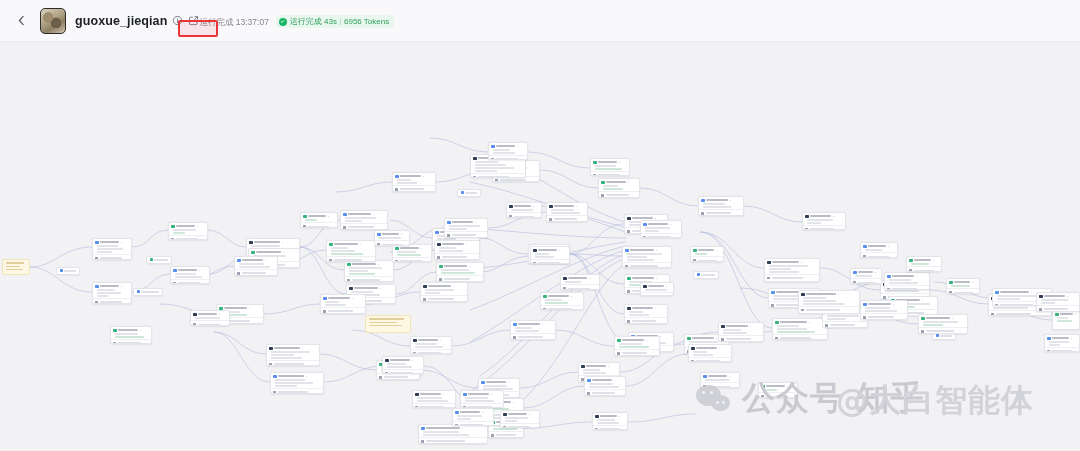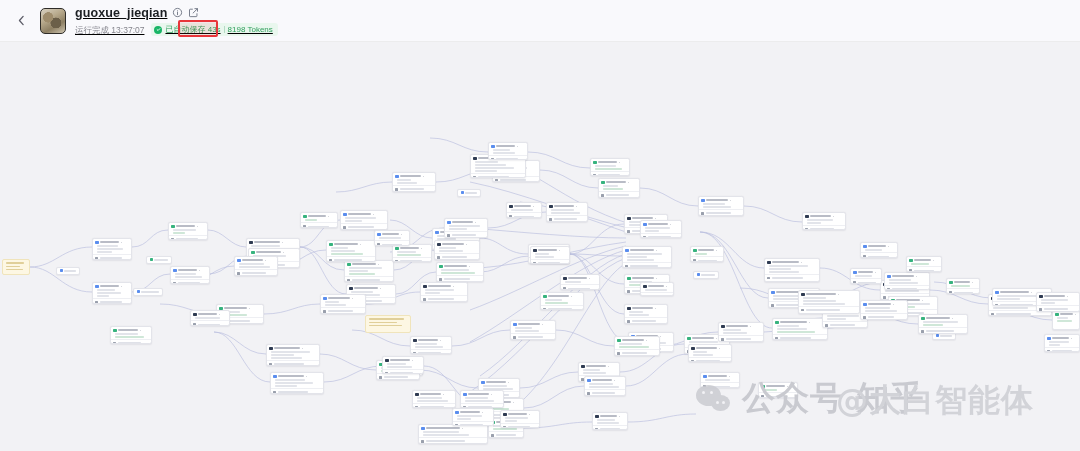--- a/index.html
+++ b/index.html
@@ -28,21 +28,21 @@
   .avatar {
     width:26px; height:26px; margin-left:8px; border-radius:5px;
     border:1.5px solid #2e2c28;
     background:
       radial-gradient(circle at 30% 35%, #9e8c6c 0 22%, transparent 23%),
       radial-gradient(circle at 62% 58%, #6b5f49 0 26%, transparent 27%),
       linear-gradient(150deg,#d9d2c2 0%,#b7a98c 38%,#8d7f63 68%,#cfc6b2 100%);
     flex: none;
     overflow:hidden;
   }
-  .title-wrap { margin-left:9px; display:flex; flex-direction:column; justify-content:center;text-decoration:underline; }
+  .title-wrap { margin-left:9px; display:flex; flex-direction:row; justify-content:center; }
   .title-row { display:flex; align-items:center; gap:5px; height:16px; }
   .app-title { font-size:12.5px; font-weight:700; color:#1c1f23; letter-spacing:.1px; line-height:14px; }
   .mini-ico { width:11px; height:11px; color:#6b7280; display:block; }
   .sub-row { display:flex; align-items:center; gap:7px; margin-top:2px; height:14px; }
   .saved-txt { font-size:8.5px; color:#86868e; line-height:10px; white-space:nowrap; }
   .run-pill {
     display:flex; align-items:center; gap:3px;
     background:#e9f7ee; border-radius:3px; padding:1px 5px 1px 3px; height:13px;
   }
   .check-ico { width:8px; height:8px; border-radius:50%; background:#18b566;
@@ -177,23 +177,23 @@
         </svg>
       </div>
       <div class="sub-row">
         <span class="saved-txt">运行完成 13:37:07</span>
         <div class="run-pill">
           <span class="check-ico">
             <svg viewBox="0 0 10 10" fill="none" stroke="#ffffff" stroke-width="1.8" stroke-linecap="round" stroke-linejoin="round">
               <path d="M2.2 5.2 4.1 7 7.8 3.2"></path>
             </svg>
           </span>
-          <span class="run-txt">已自动保存 43s</span>
+          <span class="run-txt">运行完成 43s</span>
           <span class="run-sep"></span>
-          <span class="tok-txt">8198 Tokens</span>
+          <span class="tok-txt">6956 Tokens</span>
         </div>
       </div>
     </div>
 
   </div>
 
   <div class="red-box"></div>
 
   <div class="canvas">
     <div class="flow-layer">

